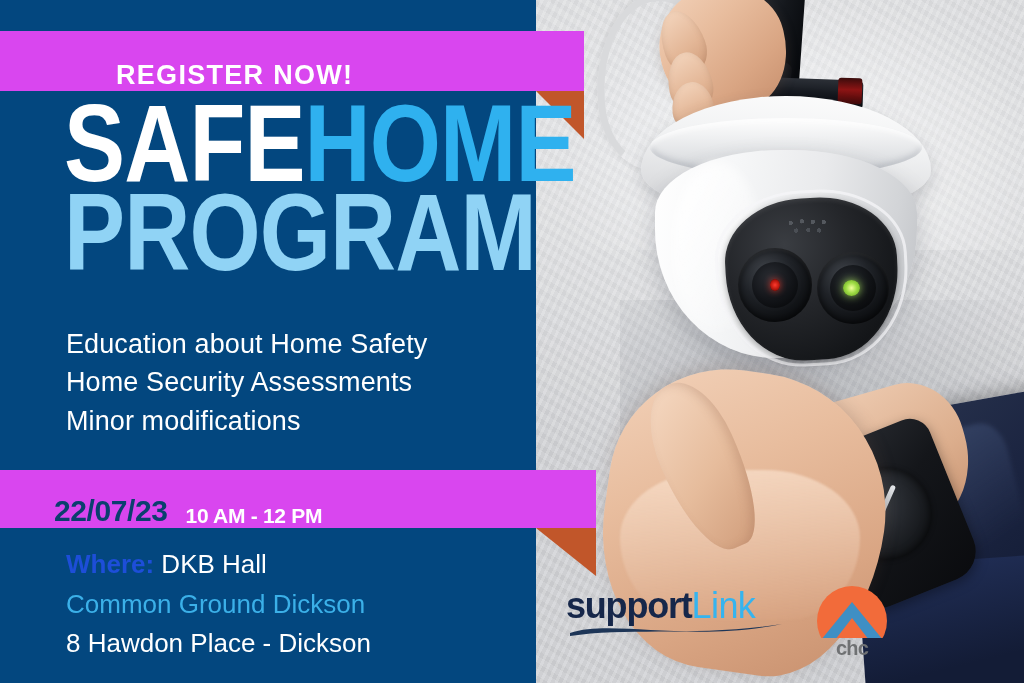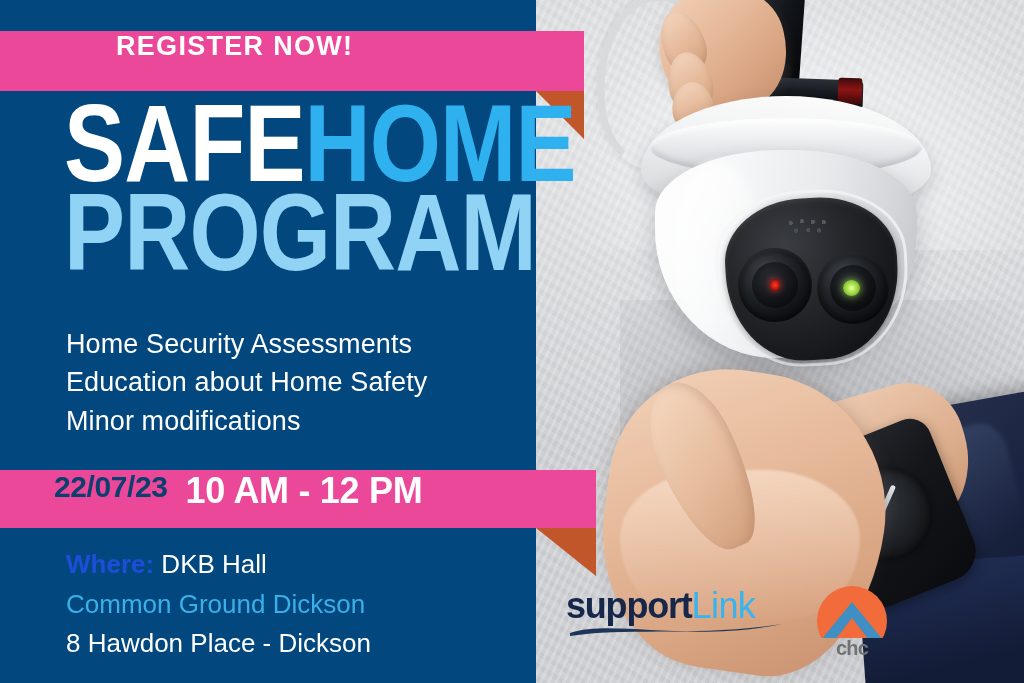--- a/index.html
+++ b/index.html
@@ -254,22 +254,22 @@
 
   
   .navy-panel{
     position:absolute; left:0; top:0; width:536px; height:683px;
     background:#03477f;
   }
 
   
   .banner{
     position:absolute; left:0;
-    background:#ec4899;
-    display:flex; align-items:flex-start;
+    background:#d946ef;
+    display:flex; align-items:flex-end;
   }
   .banner-fold{
     position:absolute; width:0; height:0;
     border-style:solid;
   }
   
   .banner-register{ top:31px; width:584px; height:60px; }
   .fold-1{
     left:536px; top:91px;
     border-width:0 48px 48px 0;
@@ -286,21 +286,21 @@
   .fold-2{
     left:536px; top:528px;
     border-width:0 60px 48px 0;
     border-color:transparent #c1562a transparent transparent;
   }
   .date-text{
     color:#0b3f6e; font-size:30px; font-weight:bold;
     margin-left:54px; letter-spacing:-.4px;
   }
   .time-text{
-    color:#ffffff; font-size:36px; font-weight:bold;
+    color:#ffffff; font-size:21px; font-weight:bold;
     margin-left:18px; letter-spacing:-.3px;
   }
 
   
   .title-block{
     position:absolute; left:64px; top:96px; width:460px;
   }
   .title-line{
     font-family:"Liberation Sans Narrow","Liberation Sans", sans-serif;
     font-weight:bold;
@@ -441,22 +441,22 @@
   <div class="banner banner-register">
     <span class="register-text">REGISTER NOW!</span>
   </div>
 
   <div class="title-block">
     <div class="title-line"><span class="t-safe">SAFE</span><span class="t-home">HOME</span></div>
     <div class="title-line t-program">PROGRAM</div>
   </div>
 
   <div class="details">
+    <div class="detail-line">Education about Home Safety</div>
     <div class="detail-line">Home Security Assessments</div>
-    <div class="detail-line">Education about Home Safety</div>
     <div class="detail-line">Minor modifications</div>
   </div>
 
   <div class="banner-fold fold-2"></div>
   <div class="banner banner-datetime">
     <span class="date-text">22/07/23</span>
     <span class="time-text">10 AM - 12 PM</span>
   </div>
 
   <div class="where">

